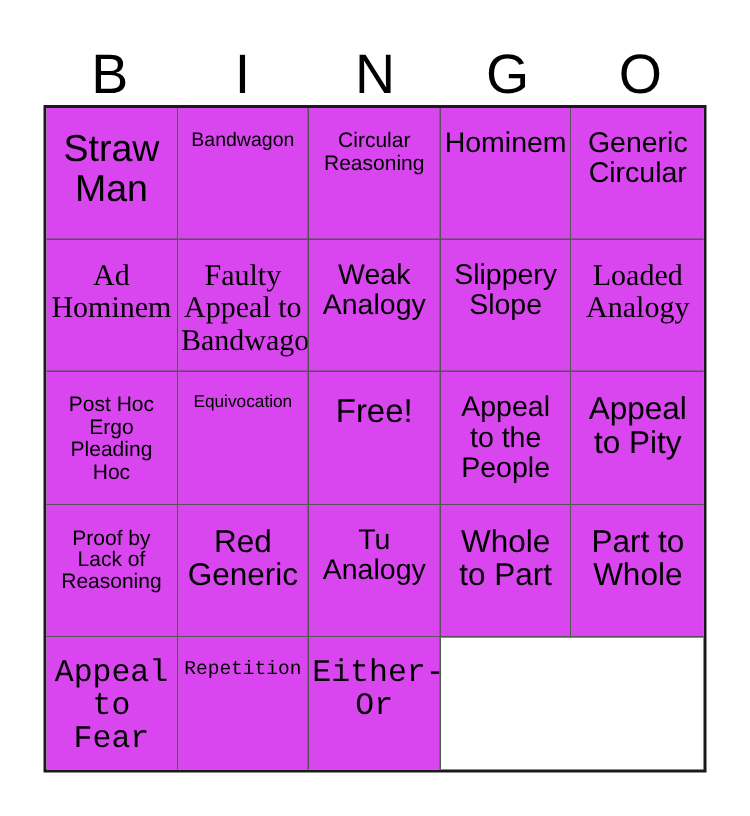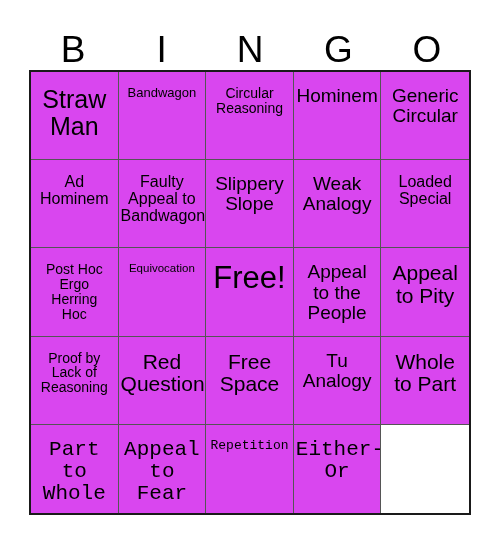--- a/index.html
+++ b/index.html
@@ -84,25 +84,25 @@
 
   .cell-text {
     display: block;
     width: 100%;
     line-height: 1.06;
     white-space: pre-line;
     color: #000000;
   }
 
   
-  .fs-xxl { font-size: 31px; }
+  .fs-xxl { font-size: 22px; }
   .fs-xl  { font-size: 25px; }
   .fs-lg  { font-size: 21px; }
   .fs-md  { font-size: 19px; }
-  .fs-sm  { font-size: 16px; }
+  .fs-sm  { font-size: 20px; font-family: Liberation Serif, serif; }
   .fs-xs  { font-size: 14px; }
   .fs-xxs { font-size: 13px; }
   .fs-tiny{ font-size: 11.5px; }
 </style>
 </head>
 <body>
 
 <div id="bingo-card">
 
   <div id="bingo-header">
@@ -135,35 +135,35 @@
       <div class="bingo-cell">
         <span class="cell-text fs-sm">Ad
 Hominem</span>
       </div>
       <div class="bingo-cell">
         <span class="cell-text fs-sm">Faulty
 Appeal to
 Bandwagon</span>
       </div>
       <div class="bingo-cell">
+        <span class="cell-text fs-md">Weak
+Analogy</span>
+      </div>
+      <div class="bingo-cell">
         <span class="cell-text fs-md">Slippery
 Slope</span>
       </div>
       <div class="bingo-cell">
-        <span class="cell-text fs-md">Weak
+        <span class="cell-text fs-sm">Loaded
 Analogy</span>
-      </div>
-      <div class="bingo-cell">
-        <span class="cell-text fs-sm">Loaded
-Special</span>
       </div>
       <div class="bingo-cell">
         <span class="cell-text fs-xs">Post Hoc
 Ergo
-Herring
+Pleading
 Hoc</span>
       </div>
       <div class="bingo-cell">
         <span class="cell-text fs-tiny">Equivocation</span>
       </div>
       <div class="bingo-cell">
         <span class="cell-text fs-xxl">Free!</span>
       </div>
       <div class="bingo-cell">
         <span class="cell-text fs-md">Appeal
@@ -174,25 +174,21 @@
         <span class="cell-text fs-lg">Appeal
 to Pity</span>
       </div>
       <div class="bingo-cell">
         <span class="cell-text fs-xs">Proof by
 Lack of
 Reasoning</span>
       </div>
       <div class="bingo-cell">
         <span class="cell-text fs-lg">Red
-Question</span>
-      </div>
-      <div class="bingo-cell">
-        <span class="cell-text fs-lg">Free
-Space</span>
+Generic</span>
       </div>
       <div class="bingo-cell">
         <span class="cell-text fs-md">Tu
 Analogy</span>
       </div>
       <div class="bingo-cell">
         <span class="cell-text fs-lg">Whole
 to Part</span>
       </div>
       <div class="bingo-cell">

